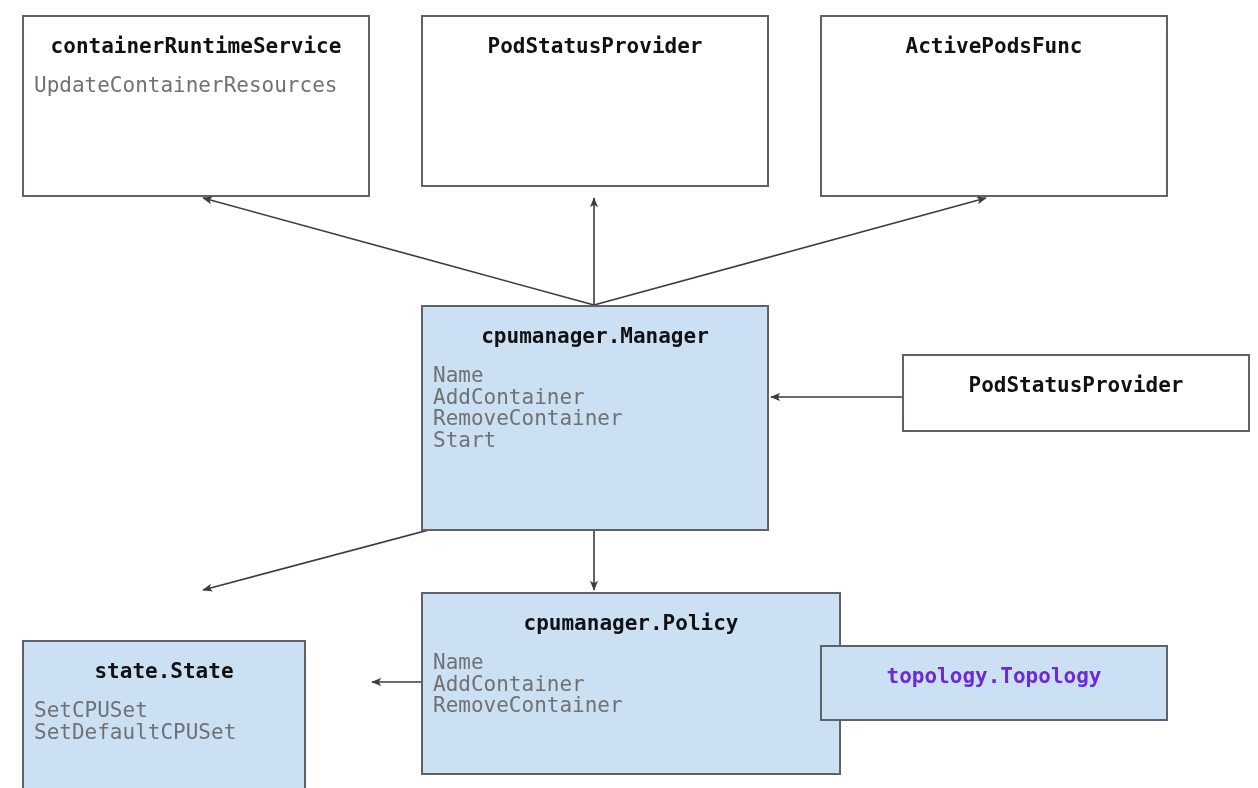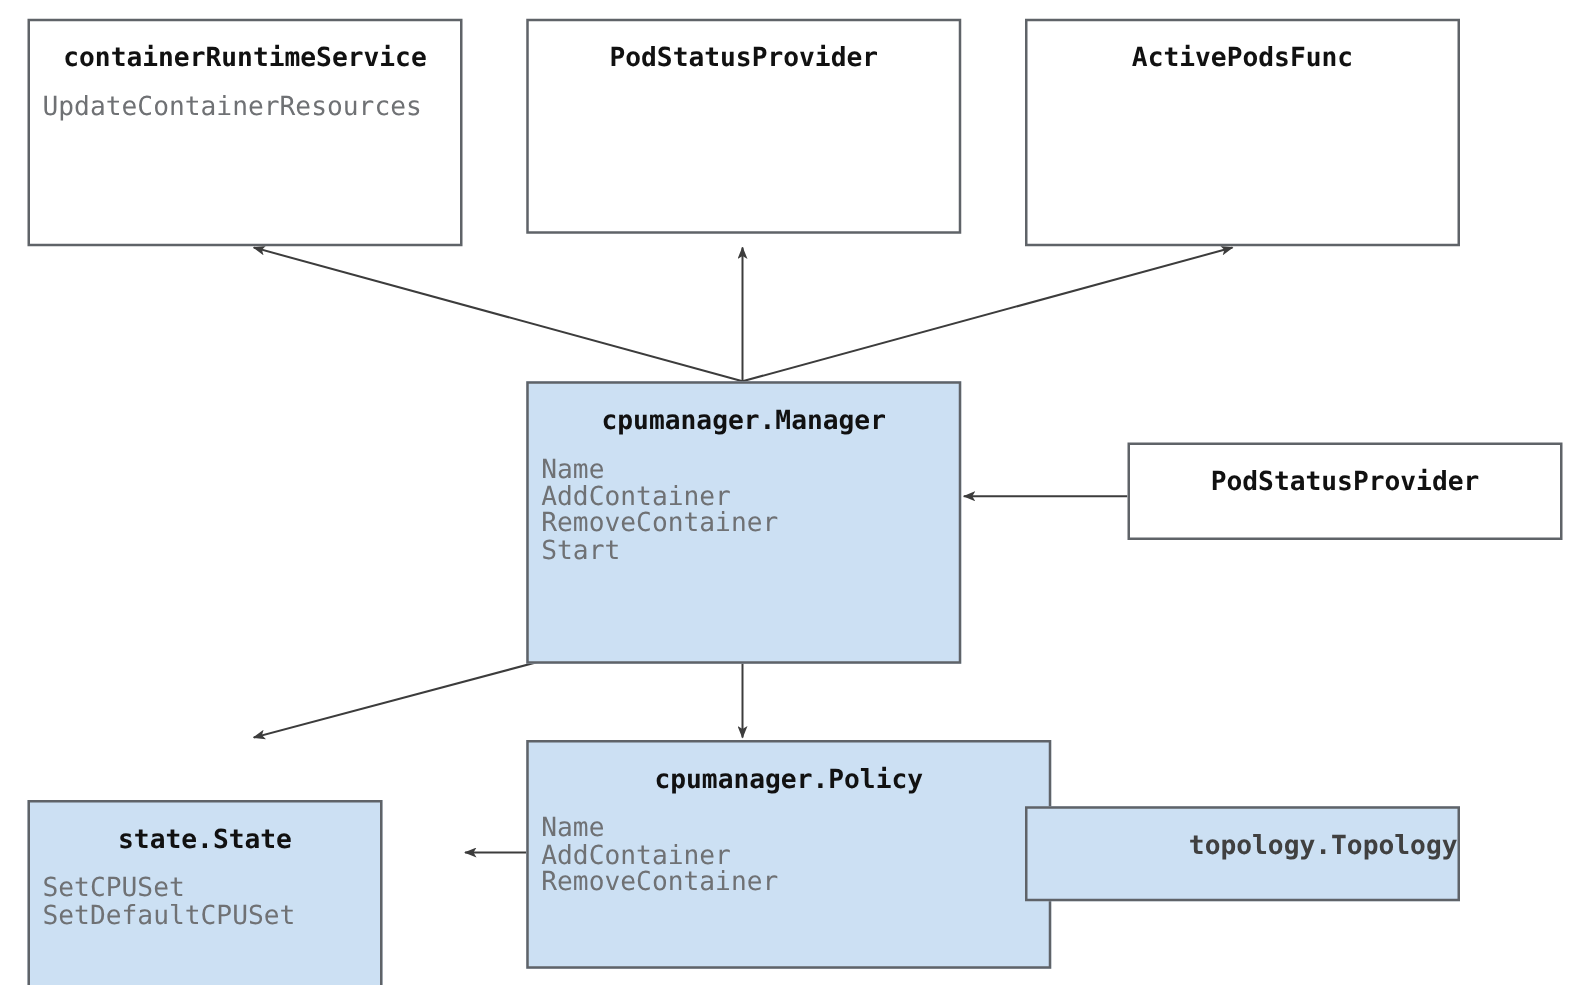--- a/index.html
+++ b/index.html
@@ -121,17 +121,17 @@
       </div>
       <div class="node filled" style="left: 421px; top: 592px; width: 420px; height: 183px; background: rgb(204, 224, 243); border-color: rgb(95, 99, 104);">
         <span class="node-title" style="color: rgb(17, 17, 17);">cpumanager.Policy</span>
         <span class="node-members" style="color: rgb(111, 113, 116);">
           <span class="member">Name</span>
           <span class="member">AddContainer</span>
           <span class="member">RemoveContainer</span>
         </span>
       </div>
       <div class="node filled title-only" style="left: 820px; top: 645px; width: 348px; height: 76px; background: rgb(204, 224, 243); border-color: rgb(95, 99, 104);">
-        <span class="node-title" style="color: #404040; text-align: right;">topology.Topology</span>
+        <span class="node-title" style="color: #6d28d9;">topology.Topology</span>
       </div>
     </div>
 
 </div>
 
 </body></html>

